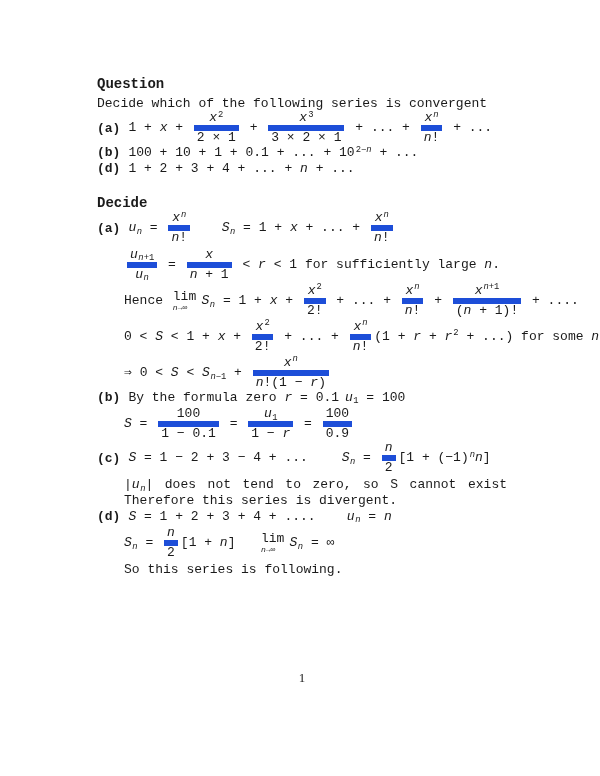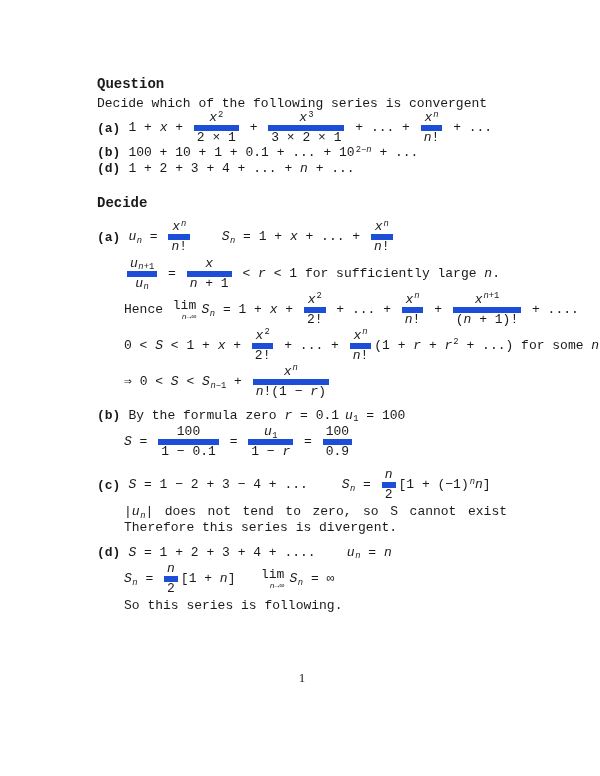--- a/index.html
+++ b/index.html
@@ -20,41 +20,41 @@
     position: absolute;
     left: 97px; top: 76px;
     width: 410px;
     line-height: 1.2;
     font-family: Liberation Mono, monospace;
   }
   .heading { font-size: 14px; font-weight: 700; }
   .answer-heading { margin-top: 18px; }
   .intro { margin-top: 3px; }
   #question-items .item { }
-  #answer-items .item { margin-top: 9px; }
+  #answer-items .item { margin-top: 0; }
   .mline { white-space: nowrap; }
   .mline + .mline { margin-top: 2px; }
   .mline.indent { padding-left: 27px; }
   .mline.wrap { white-space: normal; text-align: justify; }
   .item-label { font-weight: 700; margin-right: 8px; }
   .mt { font-style: normal; }
   .mv { font-style: italic; }
   .msup { font-size: 68%; position: relative; top: -0.55em; margin-left: 1px; }
   .msub { font-size: 68%; position: relative; top: 0.28em; margin-left: 0.5px; }
   .mfrac {
     display: inline-block;
     vertical-align: middle;
     text-align: center;
     margin: 0 3px;
   }
   .mnum, .mden { display: block; line-height: 1.08; padding: 0 3px; }
   .mden { border-top: 6px solid #1d4ed8; }
   .mlim {
     display: inline-block;
-    text-align: right;
+    text-align: left;
     vertical-align: middle;
     line-height: 1;
     margin: 0 2px;
   }
   .mlim-top { display: block; }
   .mlim-bot { display: block; font-size: 62%; margin-top: 1px; font-style: italic; }
   .msp { display: inline-block; }
   .footer {
     position: absolute;
     left: 97px; top: 670px;

